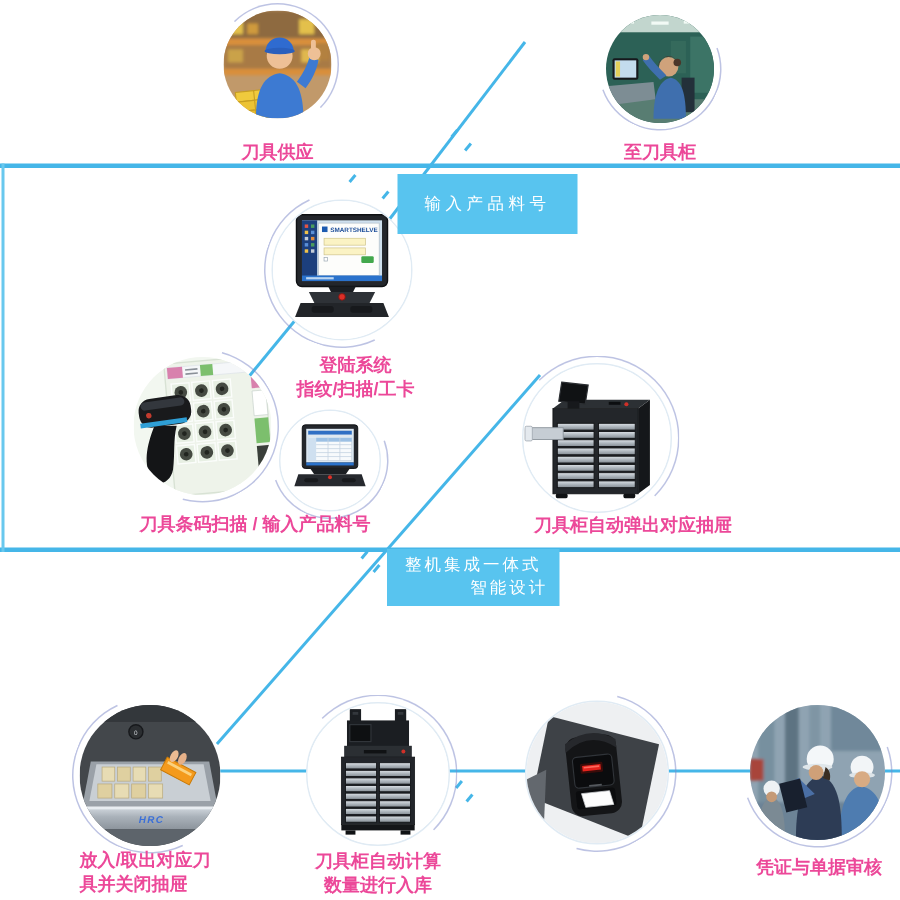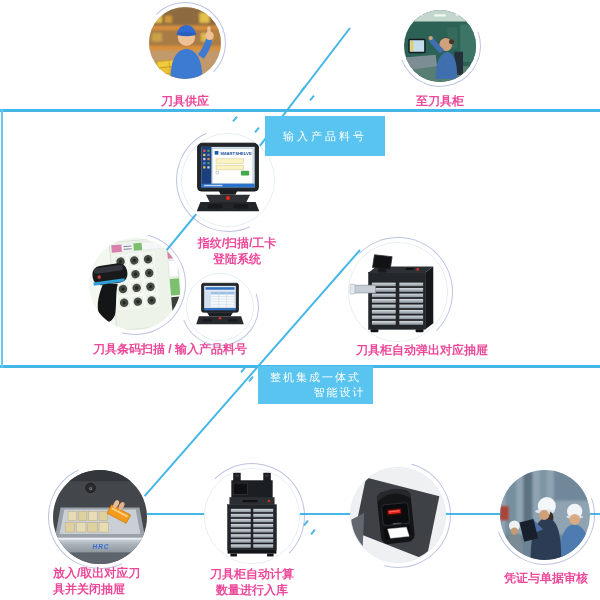--- a/index.html
+++ b/index.html
@@ -151,22 +151,22 @@
         <polygon points="40,62 60,62 58,66 42,66" fill="#1b1e22"></polygon>
         <polygon points="26,66 74,66 70,74 30,74" fill="#2e3237"></polygon>
         <circle cx="50" cy="69.5" r="2.4" fill="#dc2f27" stroke="#7d1410" stroke-width="0.6"></circle>
         <polygon points="20,74 80,74 84,84 16,84" fill="#222529"></polygon>
         <rect x="28" y="76" width="16" height="5" rx="2" fill="#17191c"></rect>
         <rect x="56" y="76" width="16" height="5" rx="2" fill="#17191c"></rect>
       </svg>
     </div>
   </div>
   <div class="cap" style="left:172px;top:235px;width:130px;">
+    <div>登陆系统</div>
     <div>指纹/扫描/工卡</div>
-    <div>登陆系统</div>
   </div>
 
   <div class="node" style="left:89px;top:238px;width:92px;height:92px;">
     <span class="arc r4"></span>
     <div class="circle">
       <svg viewBox="0 0 100 100" preserveAspectRatio="none">
         <rect width="100" height="100" fill="#f2f7f0"></rect>
         <g transform="rotate(-5 60 50)">
           <rect x="26" y="2" width="72" height="96" fill="#eef3ea" stroke="#d8e2d4"></rect>
           <rect x="28" y="5" width="58" height="8" fill="#f5f7f9" stroke="#dde3e8" stroke-width="0.5"></rect>

